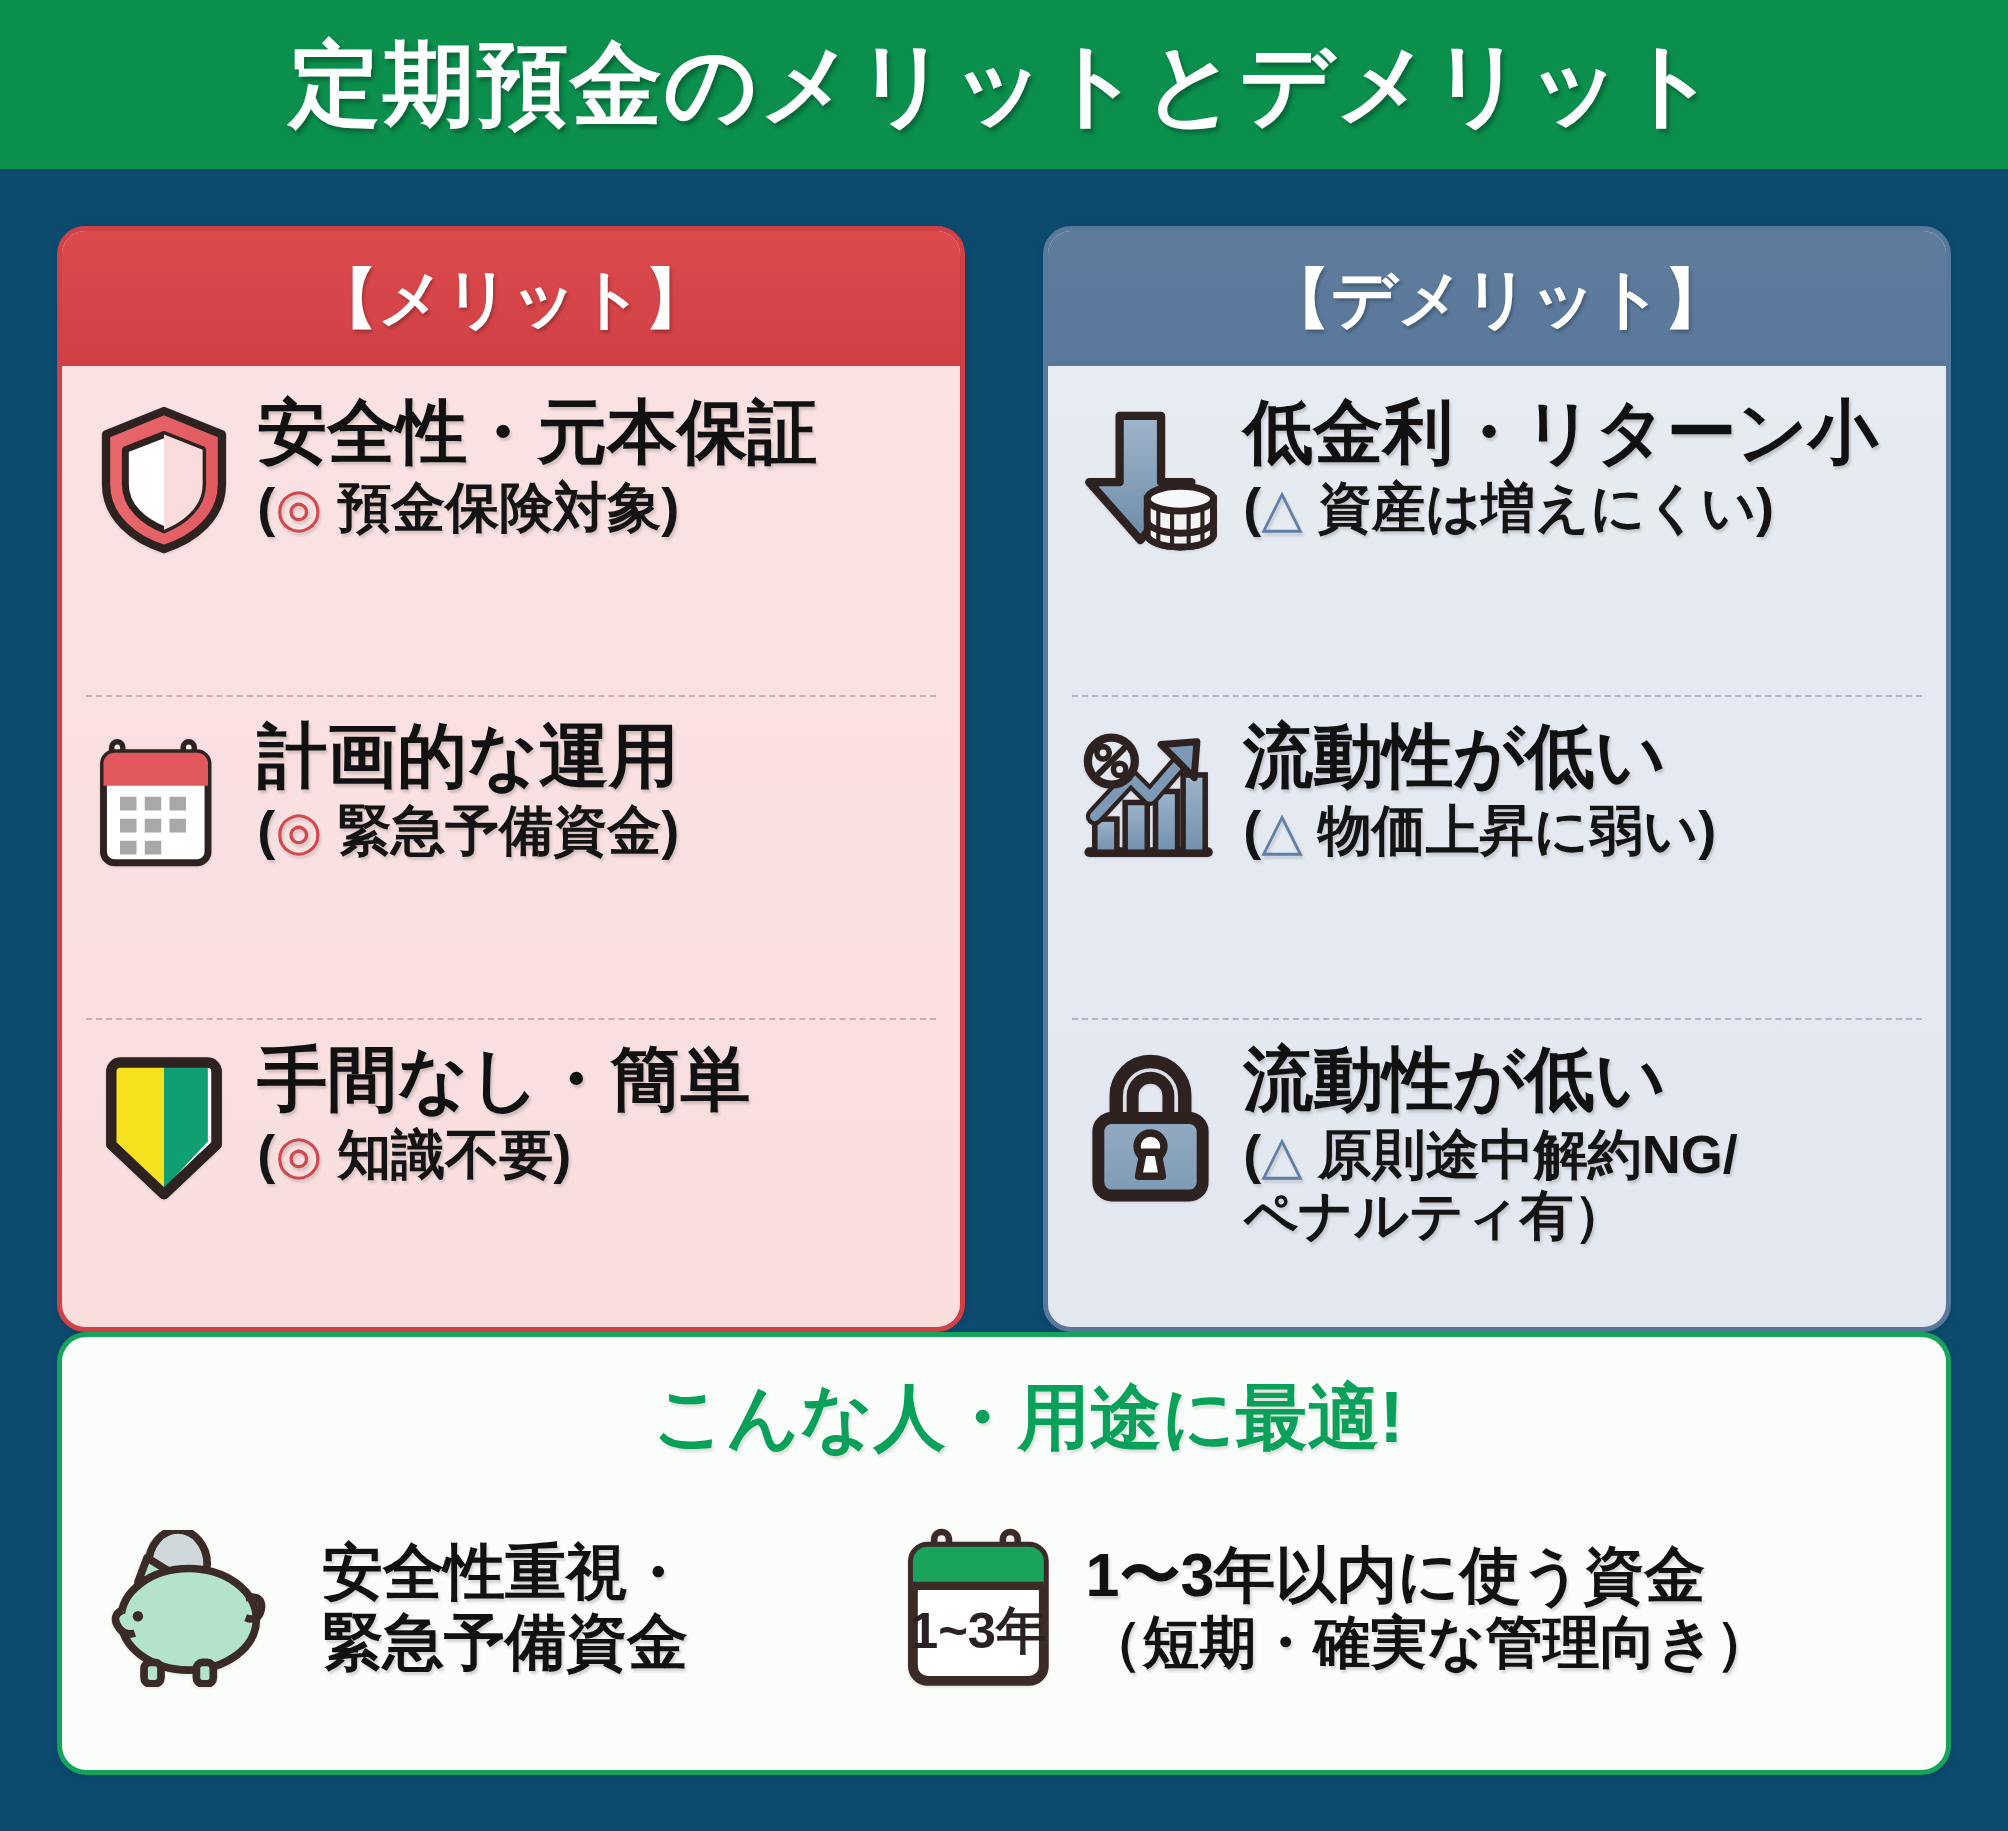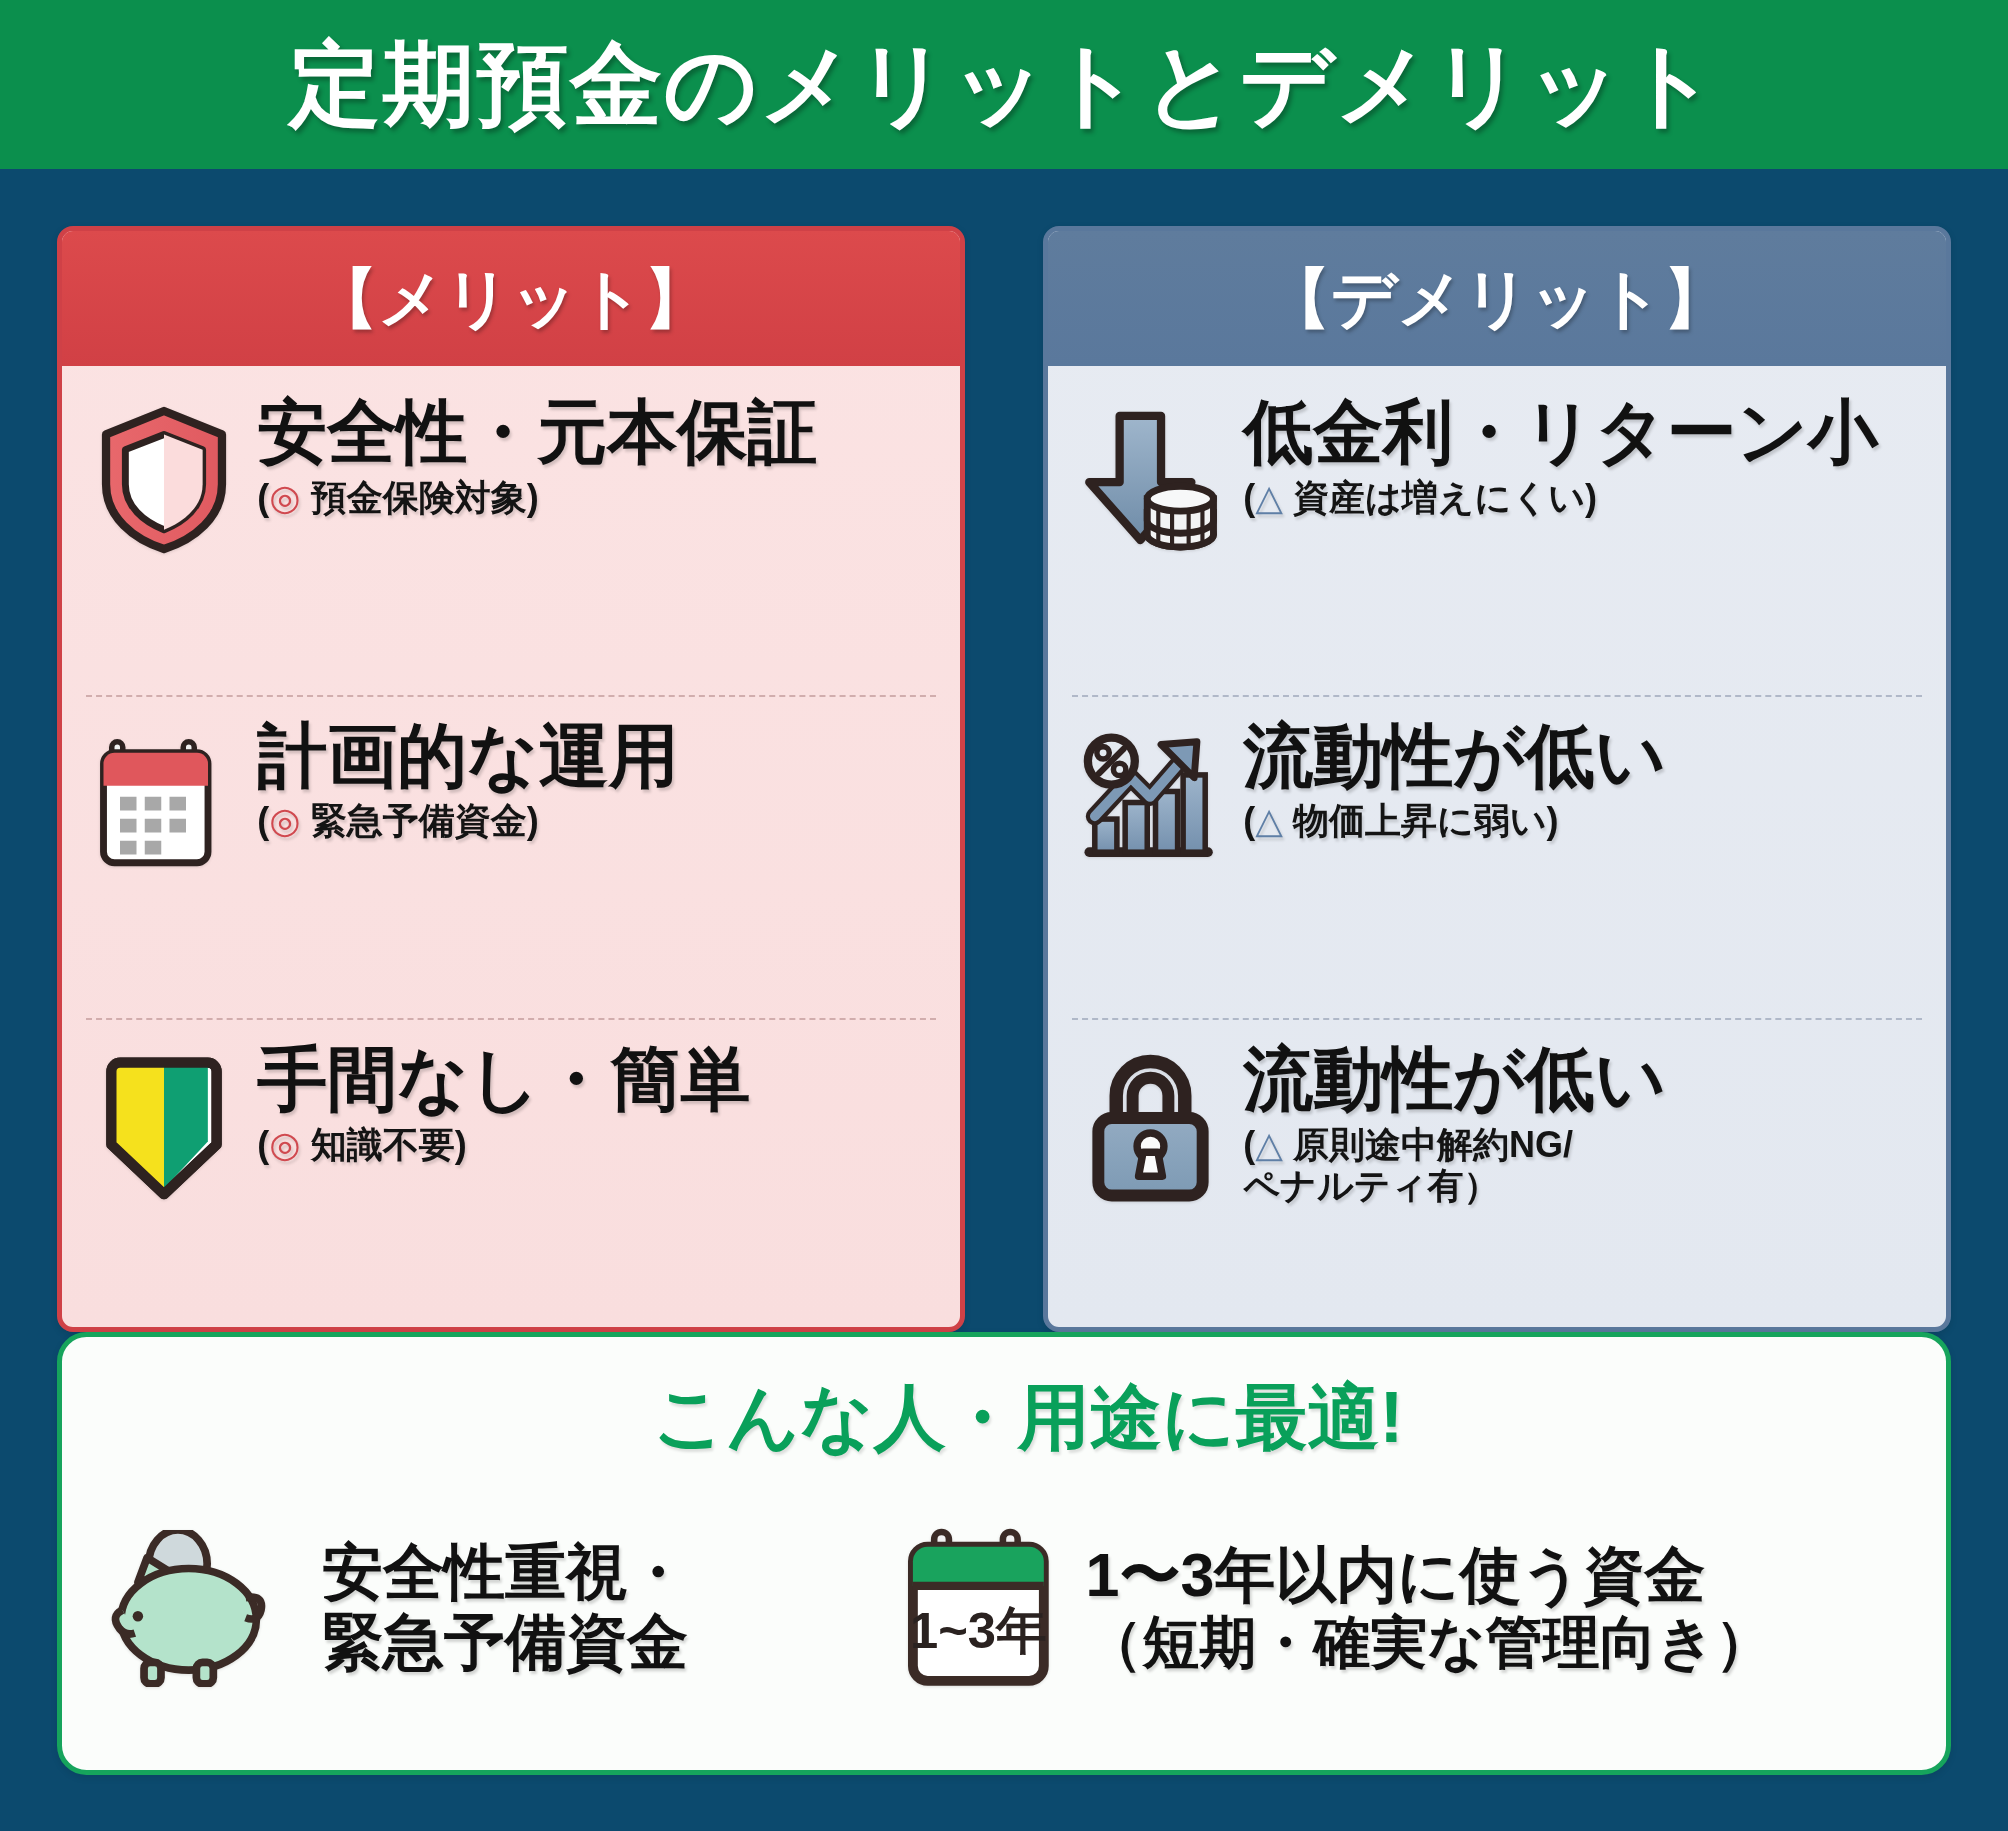--- a/index.html
+++ b/index.html
@@ -27,21 +27,21 @@
     white-space: nowrap;
   }
 
   
   .cards {
     position: absolute; left: 0; top: 169px; width: 2008px; height: 1163px;
     display: flex; gap: 46px; padding: 57px 57px 0 57px;
   }
   .card {
     flex: 1 1 0;
-    border-radius: 16px;
+    border-radius: 28px;
     overflow: hidden;
     display: flex; flex-direction: column;
     box-shadow: 0 2.8px 7.4px rgba(0,0,0,0.10);
   }
   .card-merit { border: 5.5px solid #cf4147; background: linear-gradient(180deg,#fbe3e3 0%,#f9dede 100%); }
   .card-demerit { border: 5.5px solid #5a789c; background: linear-gradient(180deg,#e7ebf2 0%,#e3e8f0 100%); margin-left: 32px; }
 
   .card-head {
     height: 135px; display: flex; align-items: center; justify-content: center;
     flex: 0 0 auto;
@@ -67,21 +67,21 @@
   .item-icon { flex: 0 0 auto; width: 138px; display: flex; align-items: center; justify-content: center; padding-top: 11px; }
   .item-icon svg { display: block; filter: drop-shadow(0 1.8px 1.8px rgba(0,0,0,0.12)); }
 
   .item-text { flex: 1 1 auto; min-width: 0; padding-top: 1.8px; }
   .item-title {
     font-size: 70px; font-weight: 700; color: #111111; line-height: 1.06;
     text-shadow: 1.8px 2.8px 2.8px rgba(0,0,0,0.16);
     white-space: nowrap;
   }
   .item-sub {
-    font-size: 36px; font-weight: 700; color: #141414; line-height: 1.14;
+    font-size: 54px; font-weight: 700; color: #141414; line-height: 1.14;
     margin-top: 7.4px;
     text-shadow: 1.8px 2.8px 2.8px rgba(0,0,0,0.14);
   }
   .mark-merit { color: #d0494f; font-weight: 700; }
   .mark-demerit { color: #5f7fa6; font-weight: 700; }
 
   
   .bottom {
     position: absolute; left: 57px; top: 1332px; width: 1894px; height: 443px;
     background: #fbfdfb;

